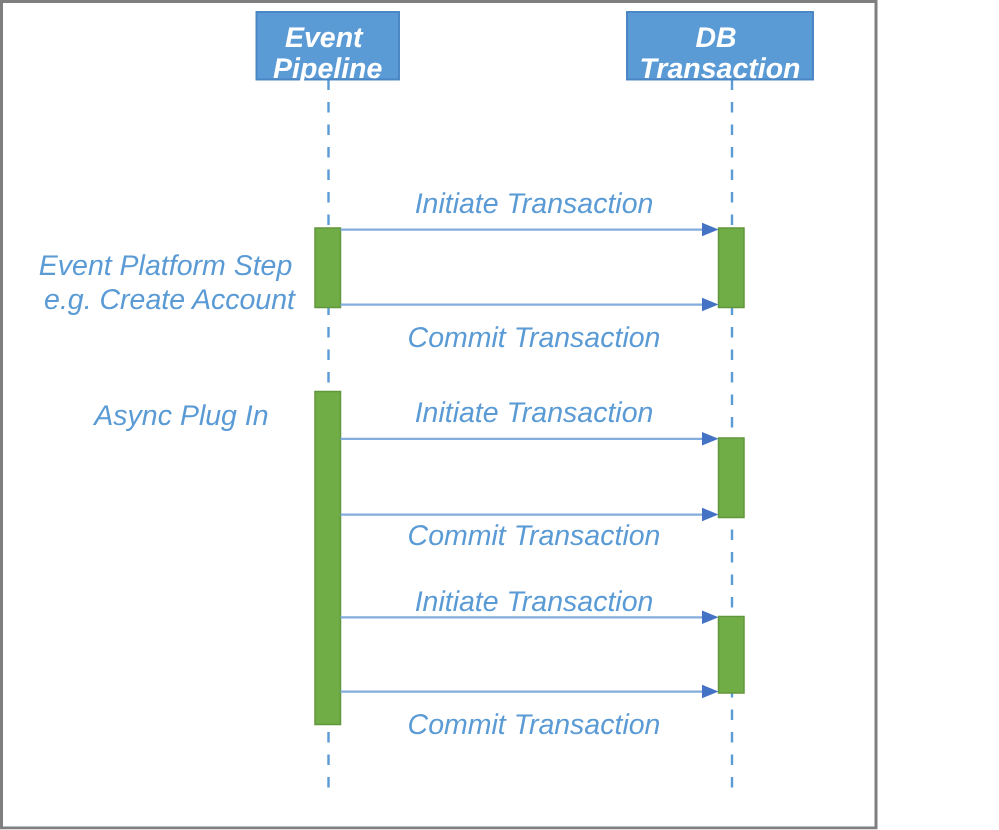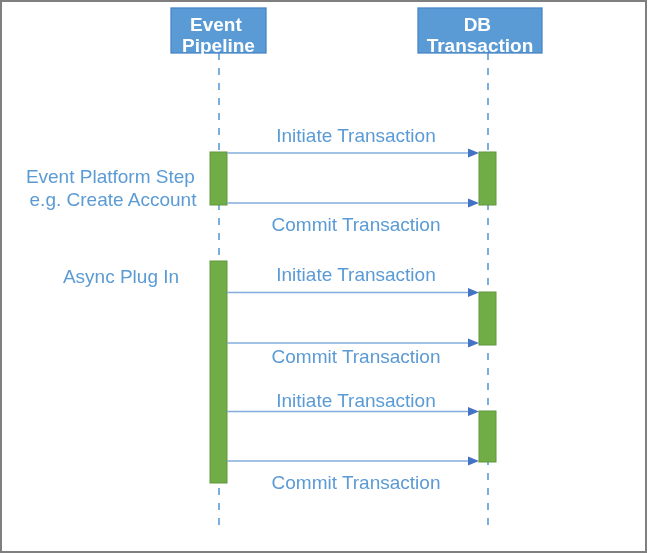--- a/index.html
+++ b/index.html
@@ -3,26 +3,27 @@
 <meta charset="utf-8">
 <style>
   html, body {
     margin: 0;
     padding: 0;
     background: #ffffff;
     font-family: "Liberation Sans", sans-serif;
   }
   .frame {
     position: relative;
-    width: 647px;
+    width: 585px;
     height: 553px;
     box-sizing: border-box;
     border: 2px solid var(--frame-border, #7F7F7F);
     background: var(--background, #ffffff);
     overflow: hidden;
+    font-style: italic;
   }
   svg { display: block; }
   .lifeline {
     stroke: var(--lifeline, #5B9BD5);
     stroke-width: 1.6;
     stroke-dasharray: 7 8;
     fill: none;
   }
   .activation {
     fill: var(--activation-fill, #70AD47);

